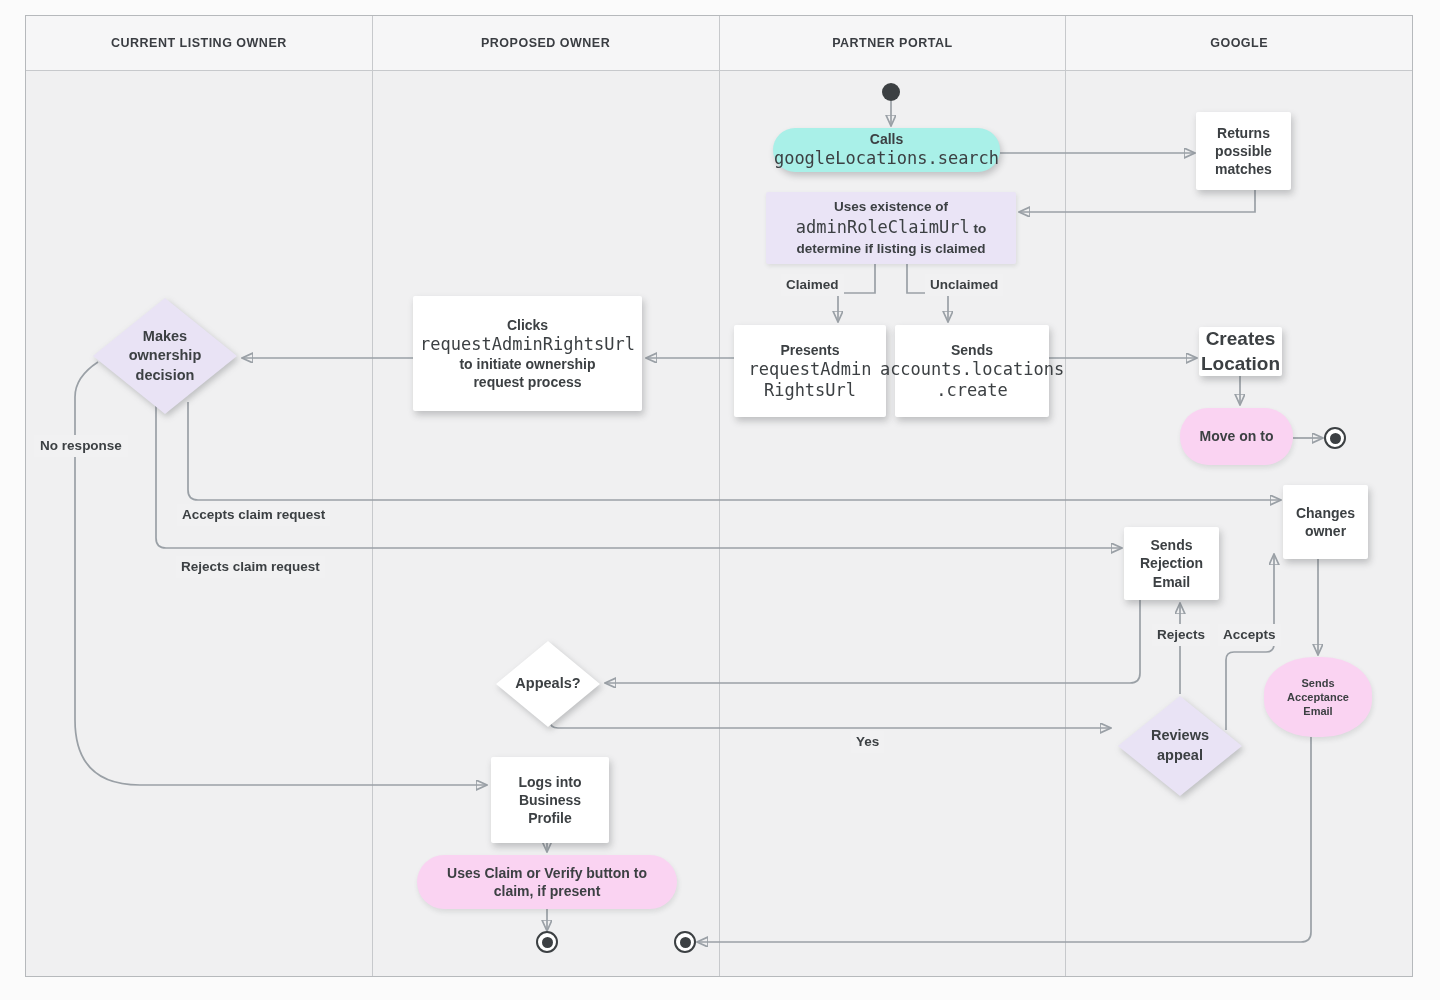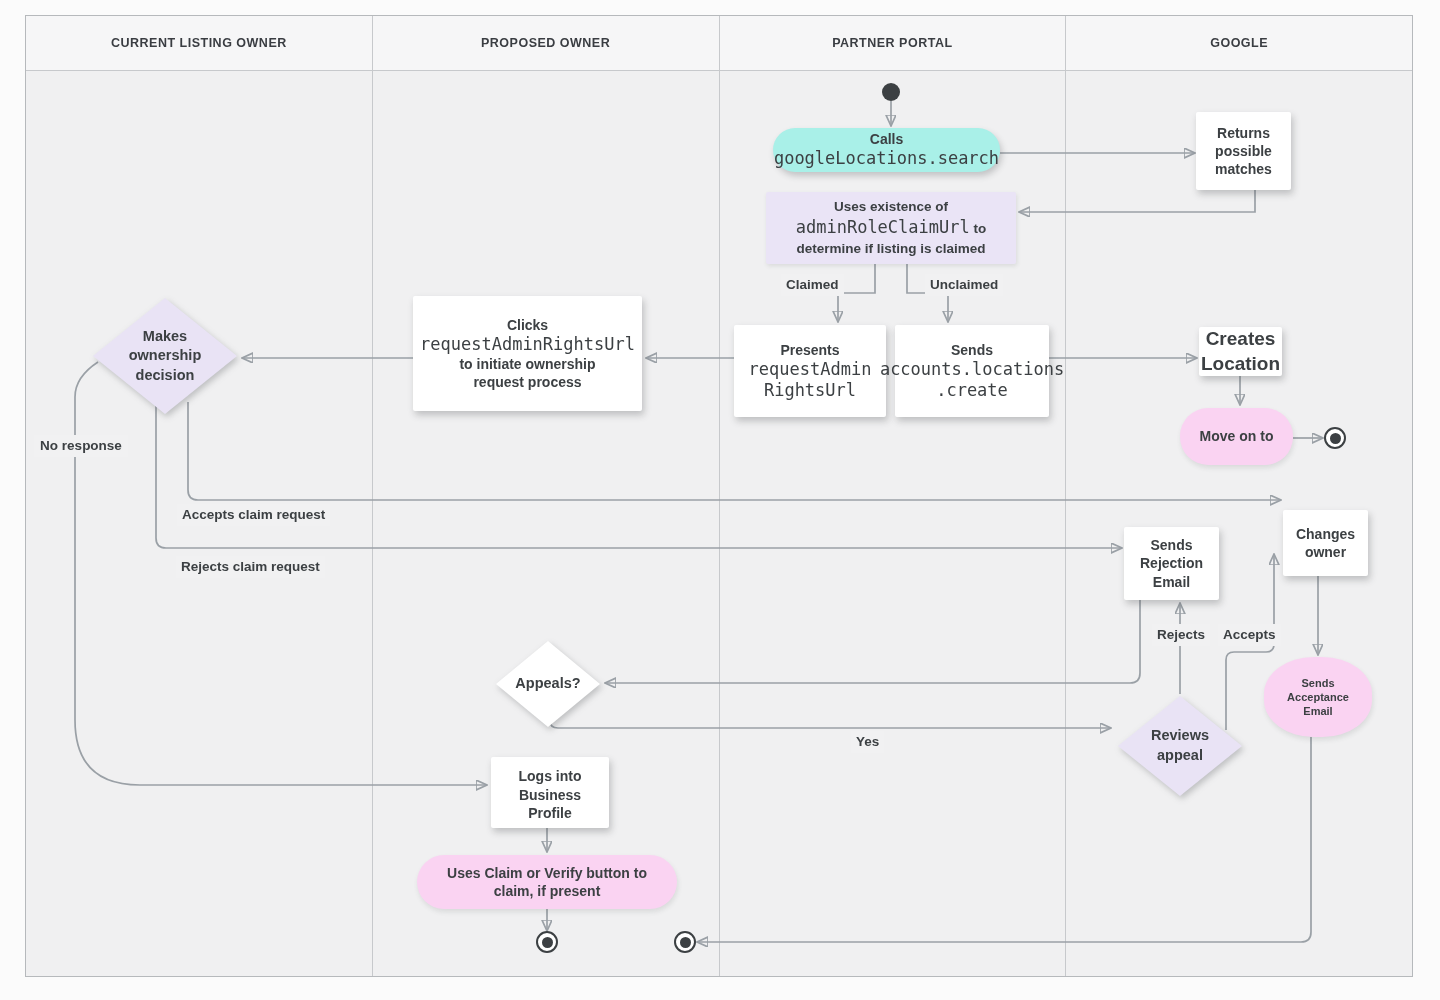--- a/index.html
+++ b/index.html
@@ -177,21 +177,21 @@
   </div>
 
   <div class="node box" style="left:1199px;top:327px;width:83px;height:49px;font-size:19px;">
     <span>Creates Location</span>
   </div>
 
   <div class="node pill-pink" style="left:1180px;top:408px;width:113px;height:57px;">
     <span>Move on to</span>
   </div>
 
-  <div class="node box" style="left:1283px;top:510px;width:85px;height:66px;">
+  <div class="node box" style="left:1283px;top:485px;width:85px;height:74px;">
     <span>Changes owner</span>
   </div>
 
   <div class="node box" style="left:1124px;top:527px;width:95px;height:73px;">
     <span>Sends Rejection Email</span>
   </div>
 
   <div class="node blob-pink" style="left:1264px;top:657px;width:108px;height:80px;font-size:11px;">
     <span style="max-width:92px;">Sends Acceptance Email</span>
   </div>
@@ -201,21 +201,21 @@
       <span style="max-width:80px;">Reviews appeal</span>
     </div>
   </div>
 
   <div class="dw" style="left:496px;top:641px;width:104px;height:86px;">
     <div class="diamond white">
       <span>Appeals?</span>
     </div>
   </div>
 
-  <div class="node box" style="left:491px;top:757px;width:118px;height:71px;justify-content:flex-end;">
+  <div class="node box" style="left:491px;top:757px;width:118px;height:86px;">
     <span style="max-width:80px;">Logs into Business Profile</span>
   </div>
 
   <div class="node pill-pink" style="left:417px;top:855px;width:260px;height:54px;">
     <span style="max-width:230px;">Uses Claim or Verify button to claim, if present</span>
   </div>
 
 </div>
 
 </body></html>

